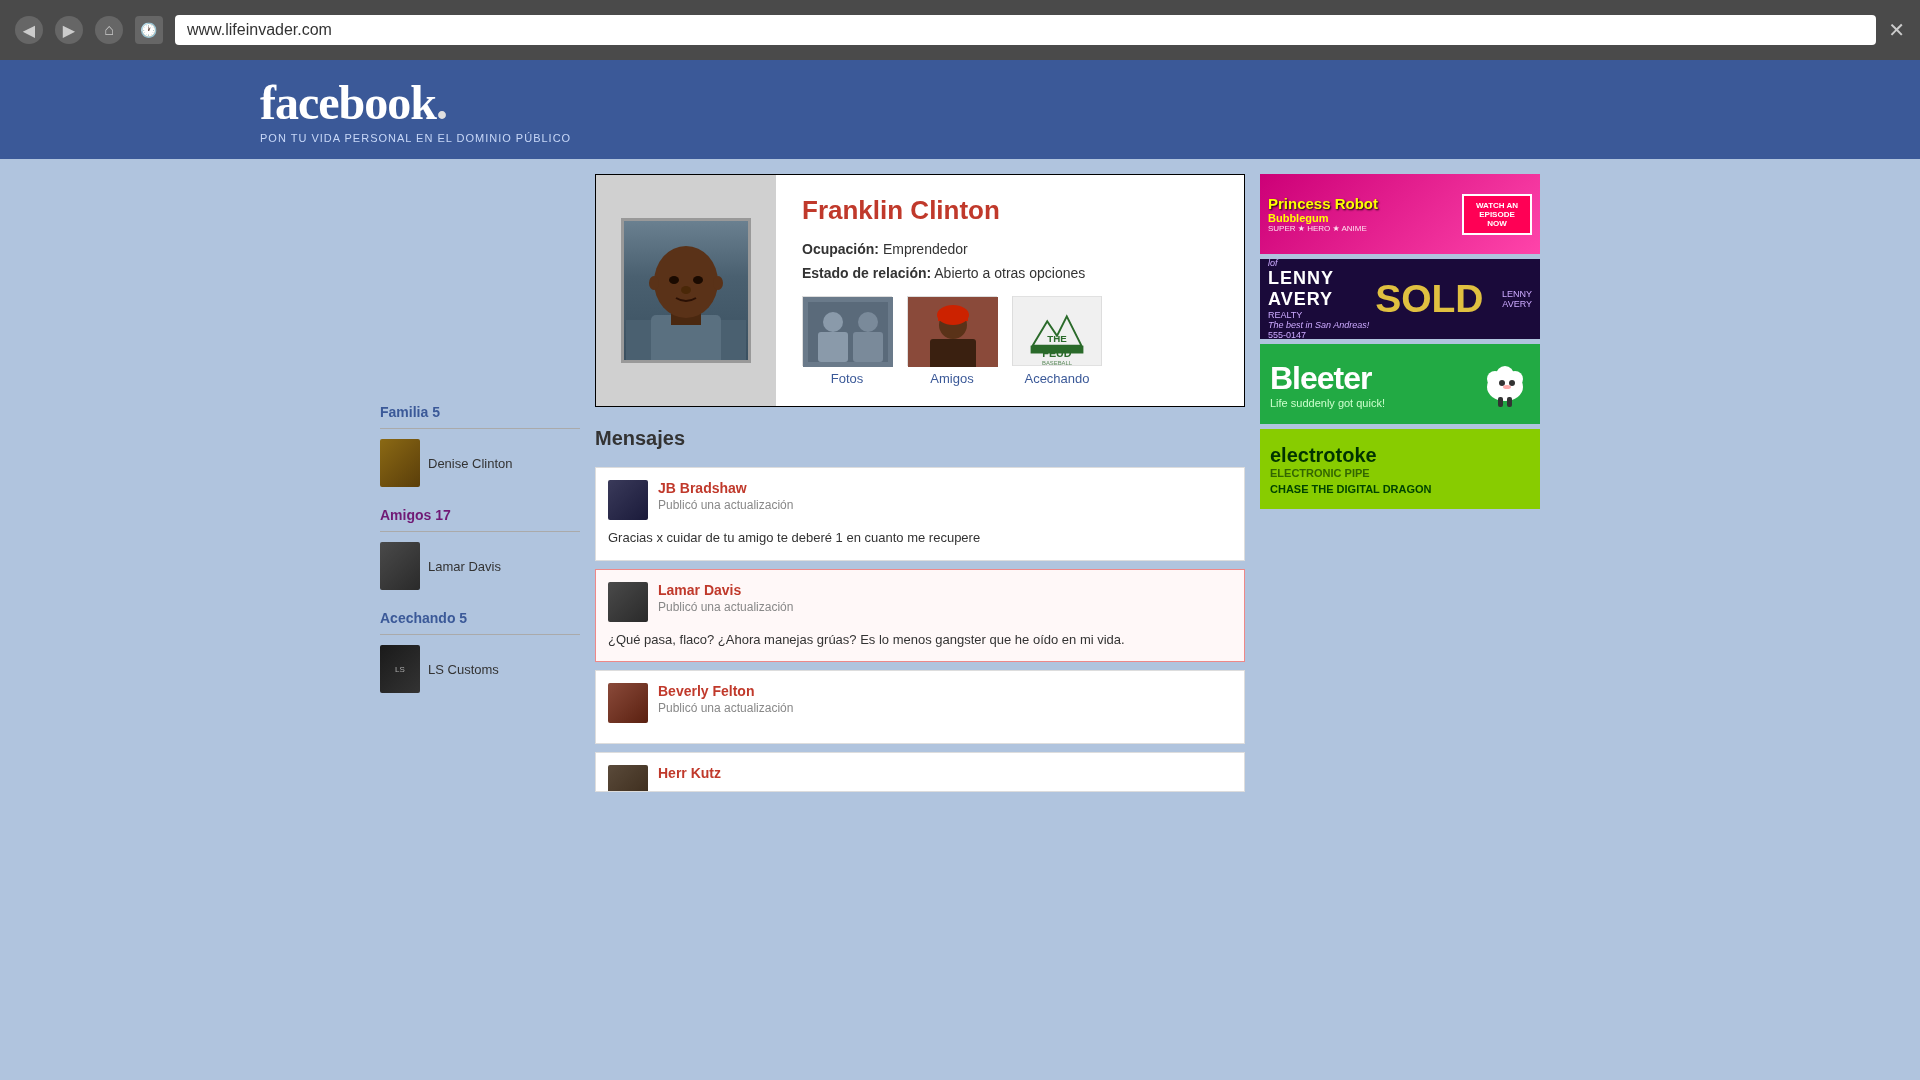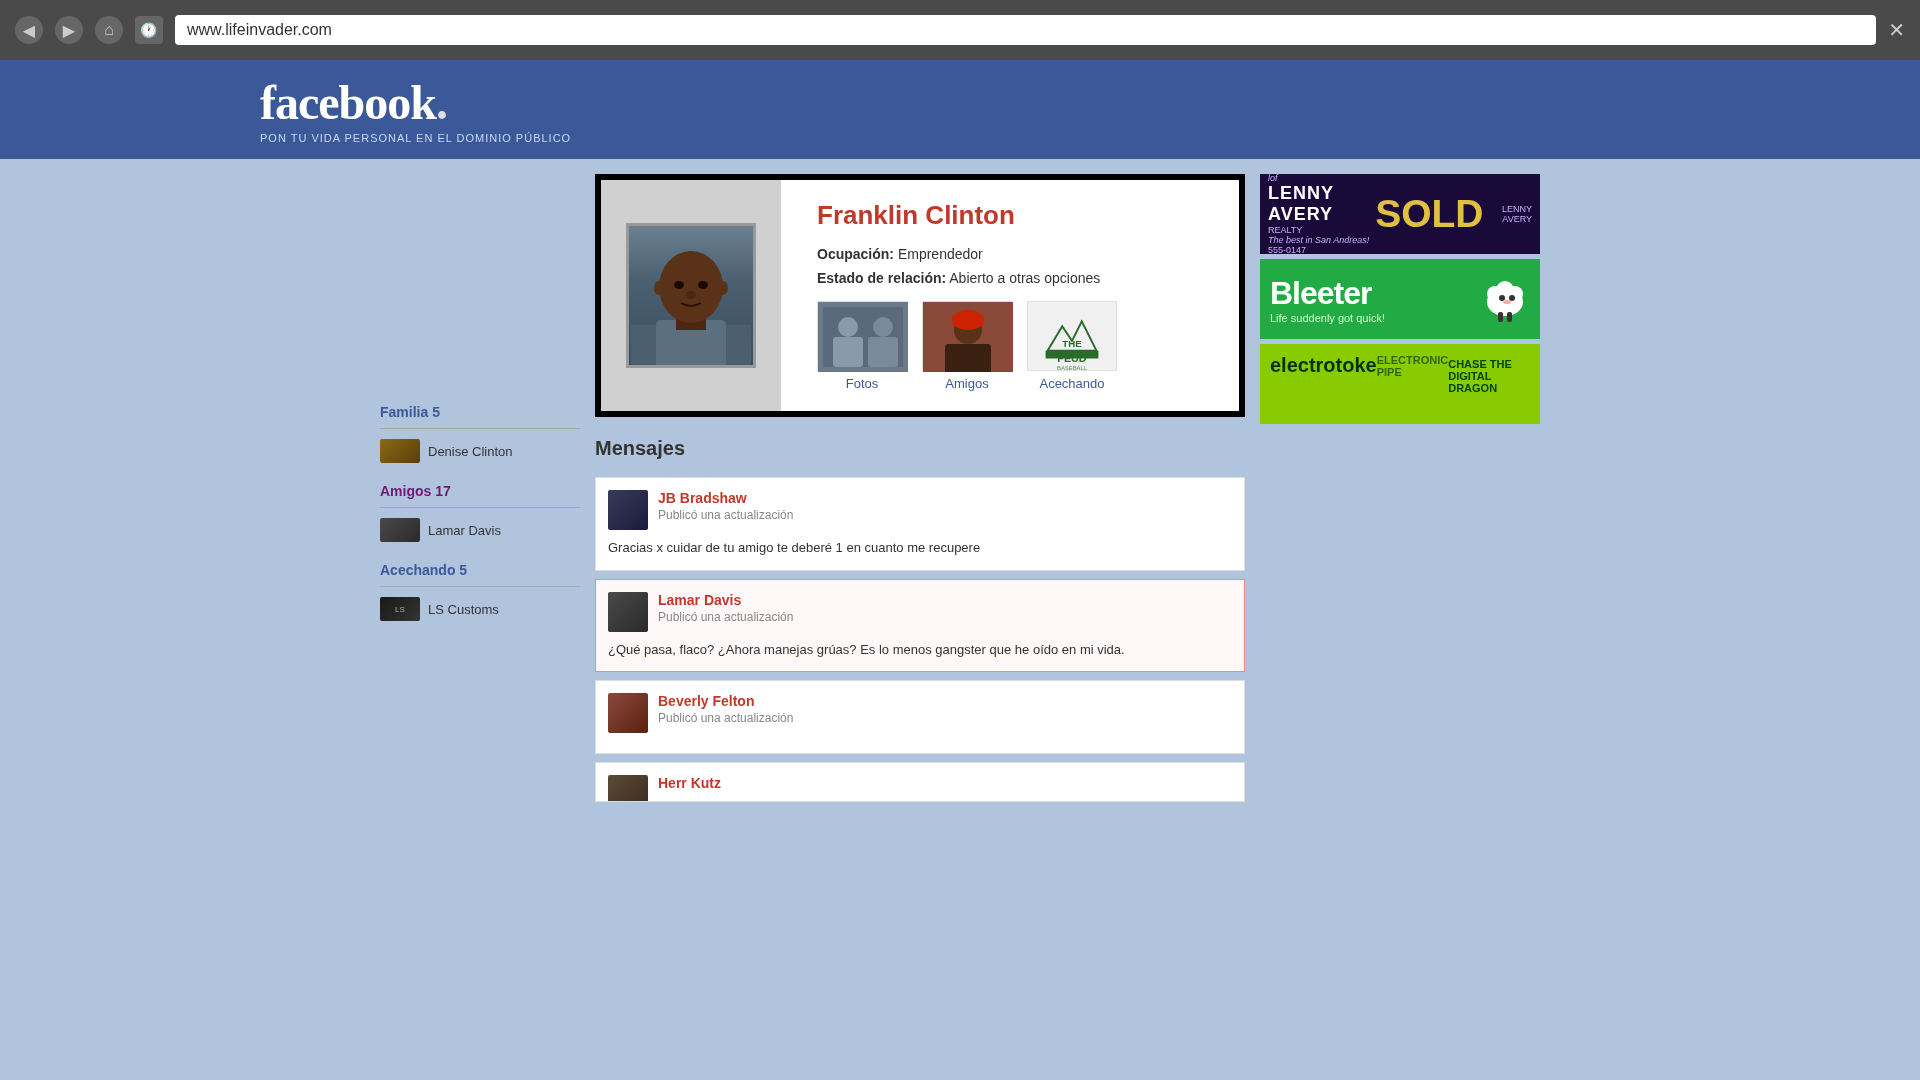--- a/index.html
+++ b/index.html
@@ -80,21 +80,21 @@
     .sidebar-title {
       font-weight: bold;
       margin-bottom: 8px;
     }
     .sidebar-title a { color: #3b5998; text-decoration: none; font-size: 14px; }
     .sidebar-person {
       display: flex; align-items: center; gap: 8px;
       margin-bottom: 6px;
     }
     .sidebar-avatar {
-      width: 40px; height: 24px;
+      width: 40px; height: 48px;
       background: #888;
       border-radius: 2px;
       overflow: hidden;
       flex-shrink: 0;
     }
     .avatar-img {
       width: 100%; height: 100%;
       display: flex; align-items: center; justify-content: center;
       font-size: 10px; color: white;
     }
@@ -104,24 +104,24 @@
     .av-ls { background: linear-gradient(135deg, #1a1a1a, #333); }
     .sidebar-name { color: #333; font-size: 13px; }
     .sidebar-divider { border: none; border-top: 1px solid #aaa; margin-bottom: 10px; }
 
     
     .center-content { flex: 1; }
 
     
     .profile-card {
       background: white;
-      border: 6px solid #000000;
+      border: 1px solid #000000;
       margin-bottom: 15px;
       display: flex;
-      gap: 16px;
+      gap: 6px;
     }
     .profile-photo-area {
       width: 180px;
       flex-shrink: 0;
       background: #d0d0d0;
       display: flex; align-items: center; justify-content: center;
       padding: 20px;
     }
     .profile-photo {
       width: 130px; height: 145px;
@@ -433,20 +433,32 @@
             <div class="msg-meta">
               <div class="msg-name">Herr Kutz</div>
             </div>
           </div>
         </div>
       </div>
     </div>
 
     <div class="right-sidebar">
 
+      <div class="ad-banner" style="height: 80px;">
+        <div style="width:100%; height:100%; background: linear-gradient(135deg, #cc0077, #ff44aa); display:flex; align-items:center; justify-content:space-between; padding: 8px; position:relative;">
+          <div>
+            <div style="font-size:15px; font-weight:900; color:#ffff00; font-family: Impact, sans-serif; text-shadow: 1px 1px 2px #000;">Princess Robot</div>
+            <div style="font-size:11px; font-weight:900; color:#ffff00; font-family: Impact, sans-serif;">Bubblegum</div>
+            <div style="font-size:8px; color:#ffe0f0;">SUPER ★ HERO ★ ANIME</div>
+          </div>
+          <div style="background:#ff0055; border:2px solid white; color:white; font-size:8px; font-weight:bold; padding:5px 6px; text-align:center; max-width:70px;">
+            <span>WATCH AN EPISODE NOW</span>
+          </div>
+        </div>
+      </div>
 
       <div class="ad-banner" style="height: 80px;">
         <div style="width:100%; height:100%; background: #1a0a3a; display:flex; align-items:center; justify-content:space-between; padding: 8px;">
           <div>
             <div style="font-size:9px; color:#ccaaff; font-style:italic;">lof</div>
             <div style="font-size:18px; font-weight:900; color:white; letter-spacing:1px;">LENNY AVERY</div>
             <div style="font-size:9px; color:#ccaaff;">REALTY</div>
             <div style="font-size:9px; color:#ccaaff; font-style:italic;">The best in San Andreas!</div>
             <div style="font-size:9px; color:#ccaaff;">555-0147</div>
           </div>
@@ -472,21 +484,21 @@
             <rect x="18" y="38" width="5" height="10" fill="#333" rx="2"></rect>
             <rect x="27" y="38" width="5" height="10" fill="#333" rx="2"></rect>
             <circle cx="22" cy="24" r="3" fill="#333"></circle>
             <circle cx="32" cy="24" r="3" fill="#333"></circle>
             <ellipse cx="27" cy="28" rx="4" ry="2" fill="#ffaaaa"></ellipse>
           </svg>
         </div>
       </div>
 
       <div class="ad-banner" style="height: 80px;">
-        <div style="width:100%; height:100%; background: #88cc00; display:flex; flex-direction:row; align-items:flex-start; justify-content:center; padding:10px;">
+        <div style="width:100%; height:100%; background: #88cc00; display:flex; flex-direction:column; align-items:flex-start; justify-content:center; padding:10px;">
           <div style="font-size:20px; font-weight:900; color:#003300; font-family: Arial, sans-serif;">
             <span style="color:#003300;">electrotoke</span>
           </div>
           <div style="font-size:11px; color:#336600; font-weight:bold;">ELECTRONIC PIPE</div>
           <div style="font-size:11px; color:#004400; font-weight:bold; margin-top:4px;">CHASE THE DIGITAL DRAGON</div>
         </div>
       </div>
     </div>
 
   </div>

